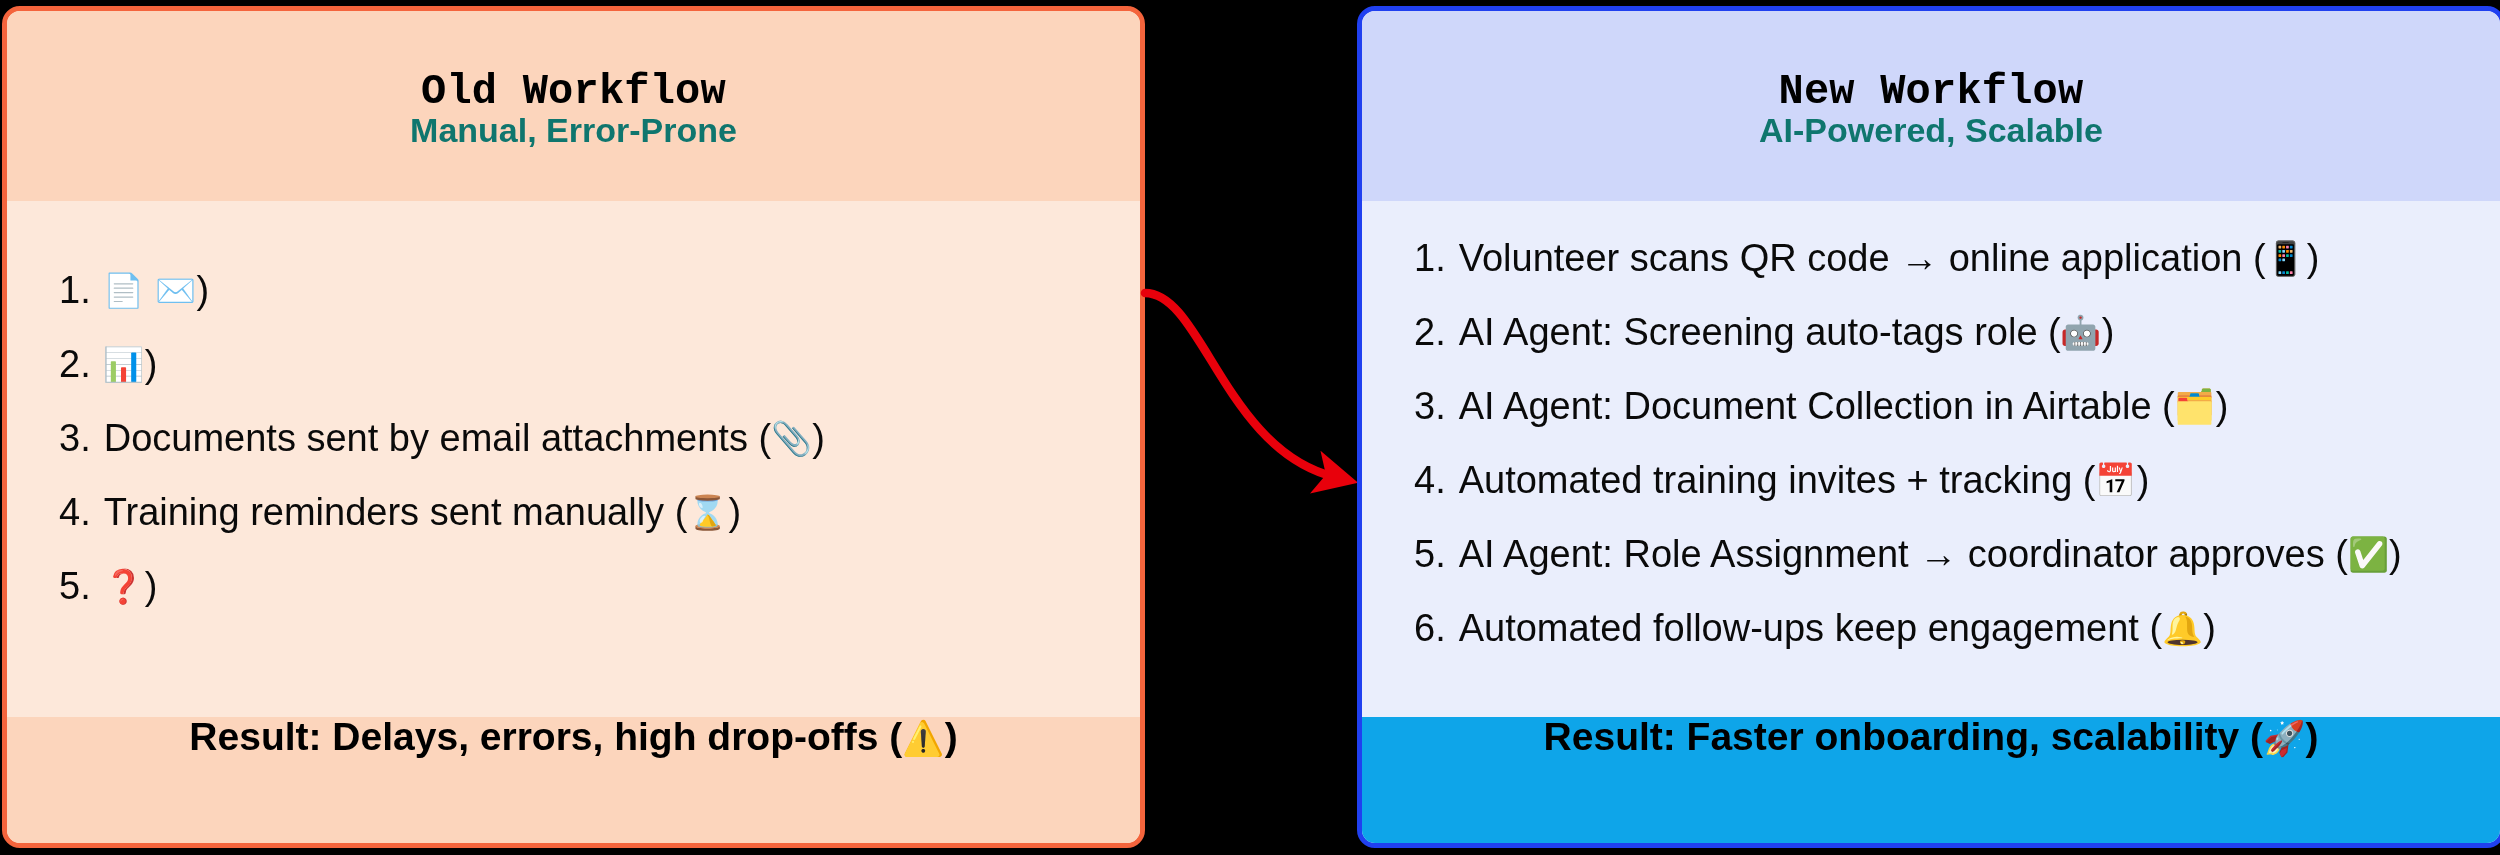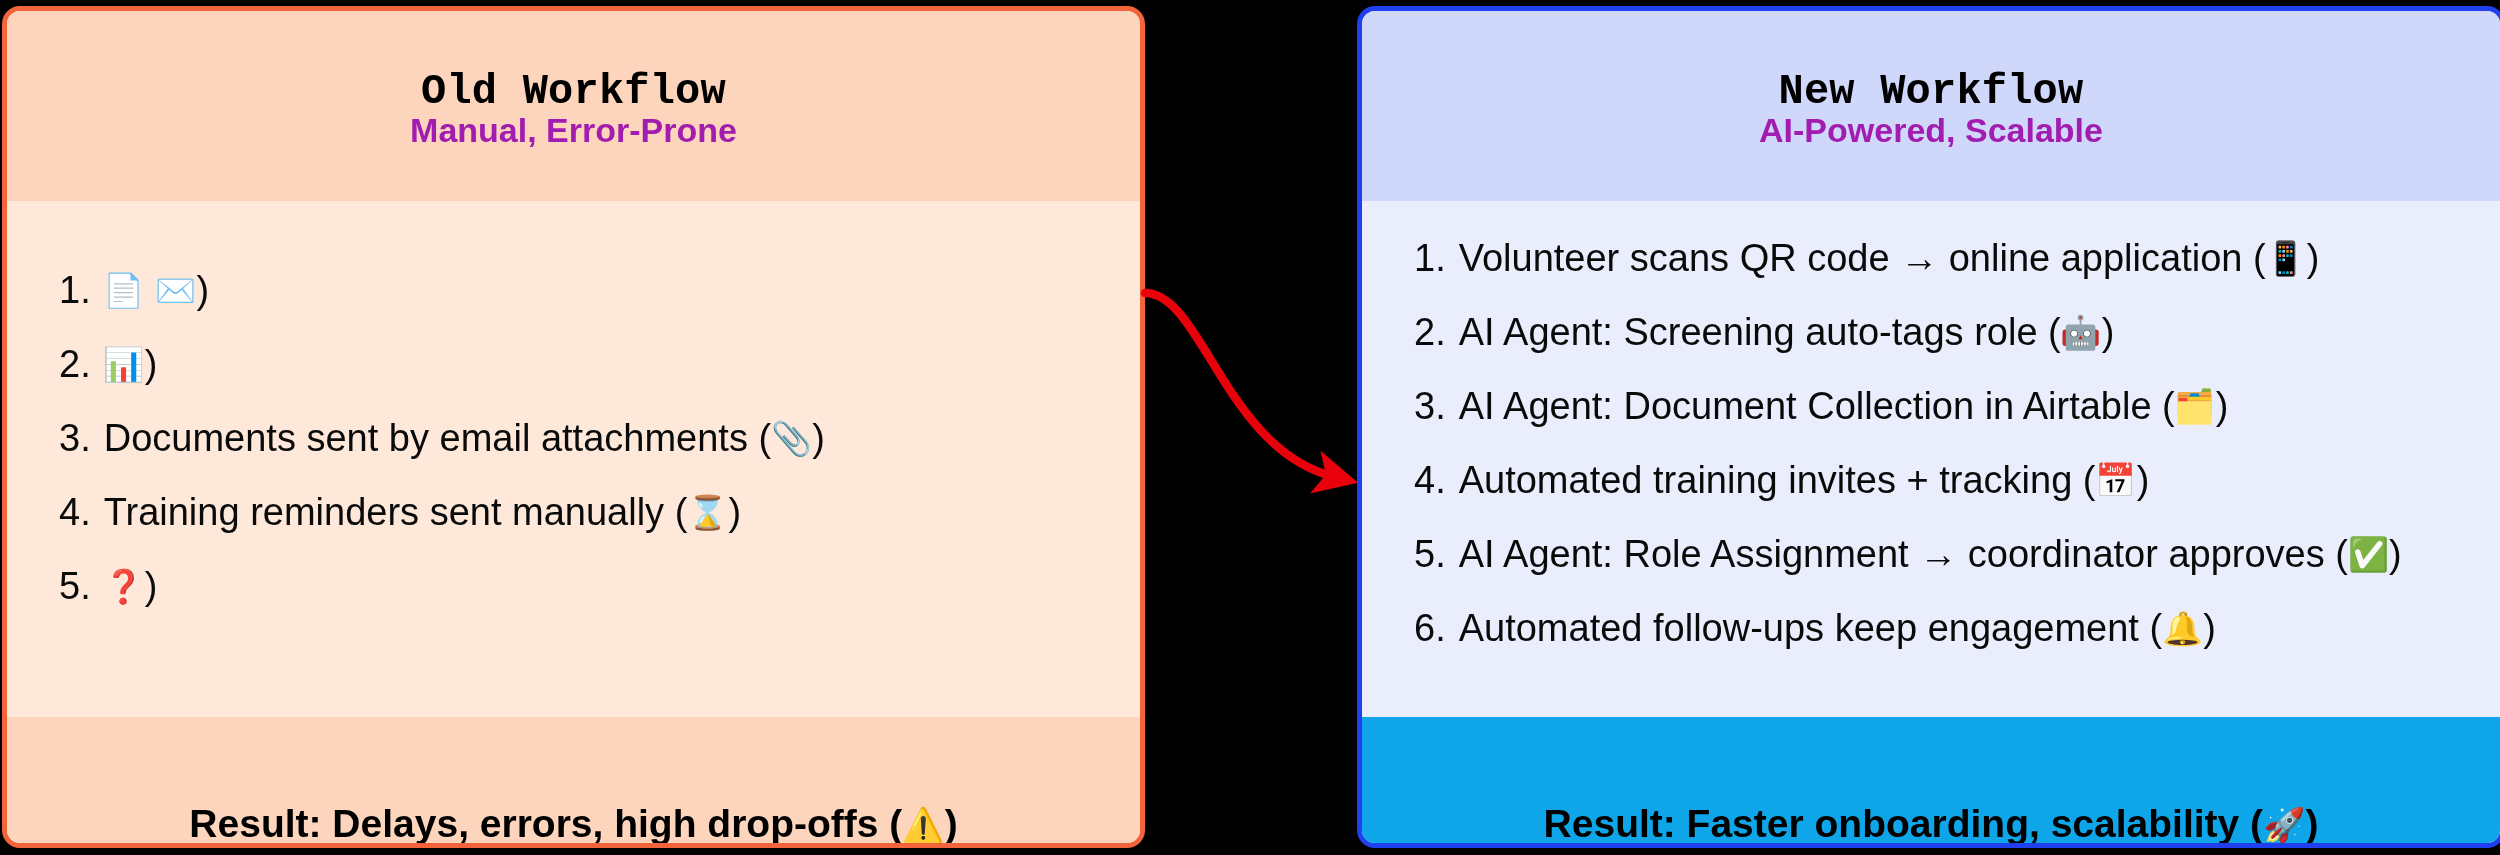--- a/index.html
+++ b/index.html
@@ -66,21 +66,21 @@
     font-weight: bold;
     color: #000000;
     letter-spacing: 0.2px;
     line-height: 1;
     margin: 0 0 0 0;
     font-family: Liberation Mono, monospace;
   }
   .panel-subtitle {
     font-size: 34px;
     font-weight: bold;
-    color: #a21caf;
+    color: #0f766e;
     line-height: 1;
   }
 
   .panel-body {
     position: absolute;
     left: 0;
     right: 0;
     top: 190px;
     bottom: 126px;
   }
@@ -113,21 +113,21 @@
     line-height: 1;
   }
 
   .panel-footer {
     position: absolute;
     left: 0;
     right: 0;
     bottom: 0;
     height: 126px;
     display: flex;
-    align-items: flex-end;
+    align-items: flex-start;
     justify-content: center;
   }
   #panel-old .panel-footer { background: #FCD5BC; }
   #panel-new .panel-footer { background: #0ea5e9; }
 
   .footer-text {
     font-size: 39px;
     font-weight: bold;
     color: #000000;
     white-space: nowrap;

